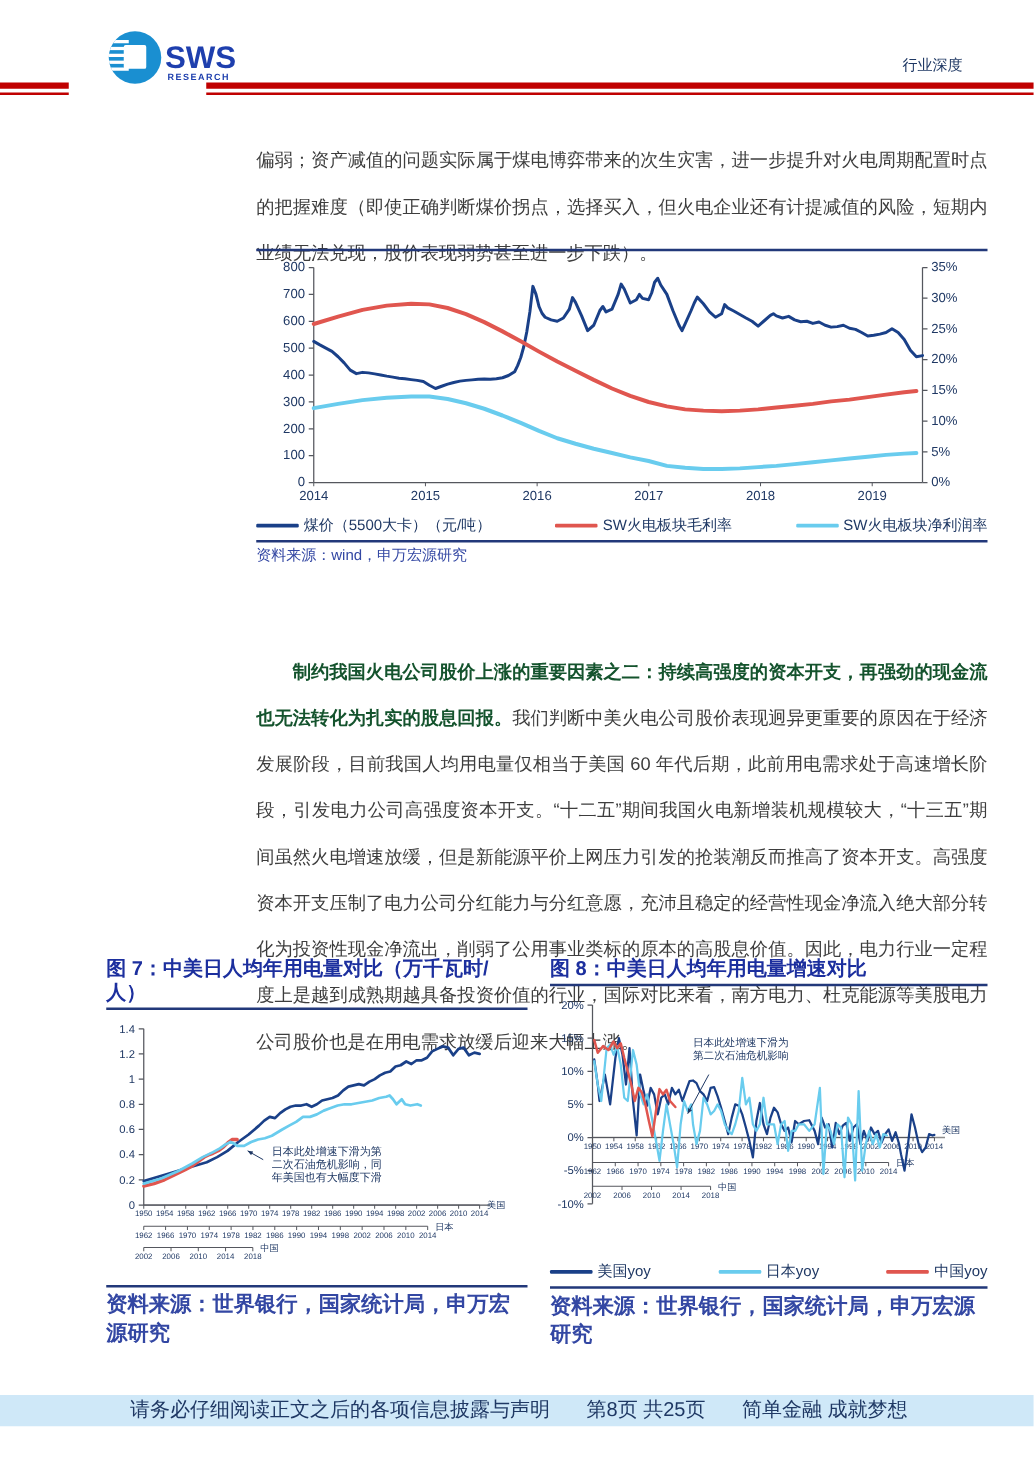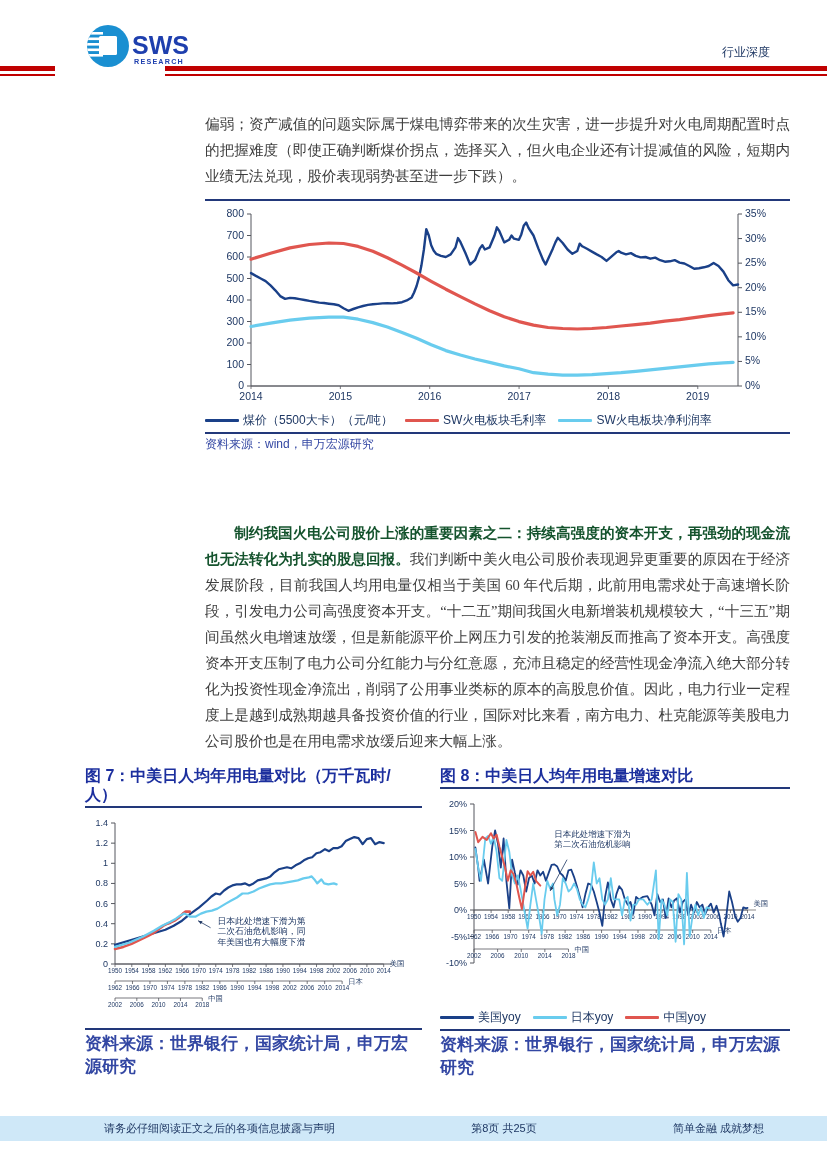--- a/index.html
+++ b/index.html
@@ -8,41 +8,41 @@
     font-family:"Liberation Sans","DejaVu Sans",sans-serif;
     overflow:hidden;
   }
   
   .logo{position:absolute;left:83px;top:20px;width:120px;height:52px;}
   .report-type{position:absolute;right:57px;top:44px;font-size:12px;color:#1f3864;}
   .redbar{position:absolute;background:#c00000;}
   
   .para{
     position:absolute;left:205px;width:585px;margin:0;
-    font-size:14.6px;line-height:26px;color:#3d3d3d;text-align:justify;font-family:Liberation Serif, serif;
+    font-size:14.6px;line-height:37px;color:#3d3d3d;text-align:justify;
   }
   .para b{color:#14532d;}
   .indent{text-indent:2em;}
   
   .fig{position:absolute;}
   .fig-title{font-size:14px;font-weight:bold;color:#1c2f9e;line-height:19px;margin:0 0 2px 0;}
   .fig-rule{border-top:2px solid #22387a;height:0;margin:2px 0 0 0;}
   .fig svg{display:block;margin-top:3px;font-family:"Liberation Sans","DejaVu Sans",sans-serif;}
-  .legend{display:flex;justify-content:flex-start;align-items:center;gap:12px;height:20px;}
+  .legend{display:flex;justify-content:space-between;align-items:center;gap:12px;height:20px;}
   .lg-item{display:flex;align-items:center;gap:4px;font-size:12px;color:#1f3864;white-space:nowrap;}
   .lg-swatch{display:inline-block;width:34px;height:3px;border-radius:1px;}
   .source{font-size:12px;color:#3347a3;padding-top:2px;}
   .fig-small .fig-title{font-size:16px;}
   .fig-small .source{font-size:17px;font-weight:bold;}
   
   .footer{
     position:absolute;left:0;top:1116px;width:827px;height:25px;background:#cfe8f8;
     display:flex;align-items:center;justify-content:space-between;
-    box-sizing:border-box;padding:0 63px 0 104px;
-    font-size:11px;color:#1f3864;
+    box-sizing:border-box;padding:0 101px 0 104px;
+    font-size:16px;color:#1f3864;
   }
 </style>
 </head>
 <body>
 
 <div>
   <svg class="logo" viewBox="0 0 120 52">
     <defs>
         <clipPath id="gc">
           <circle cx="25" cy="26" r="21"></circle>

